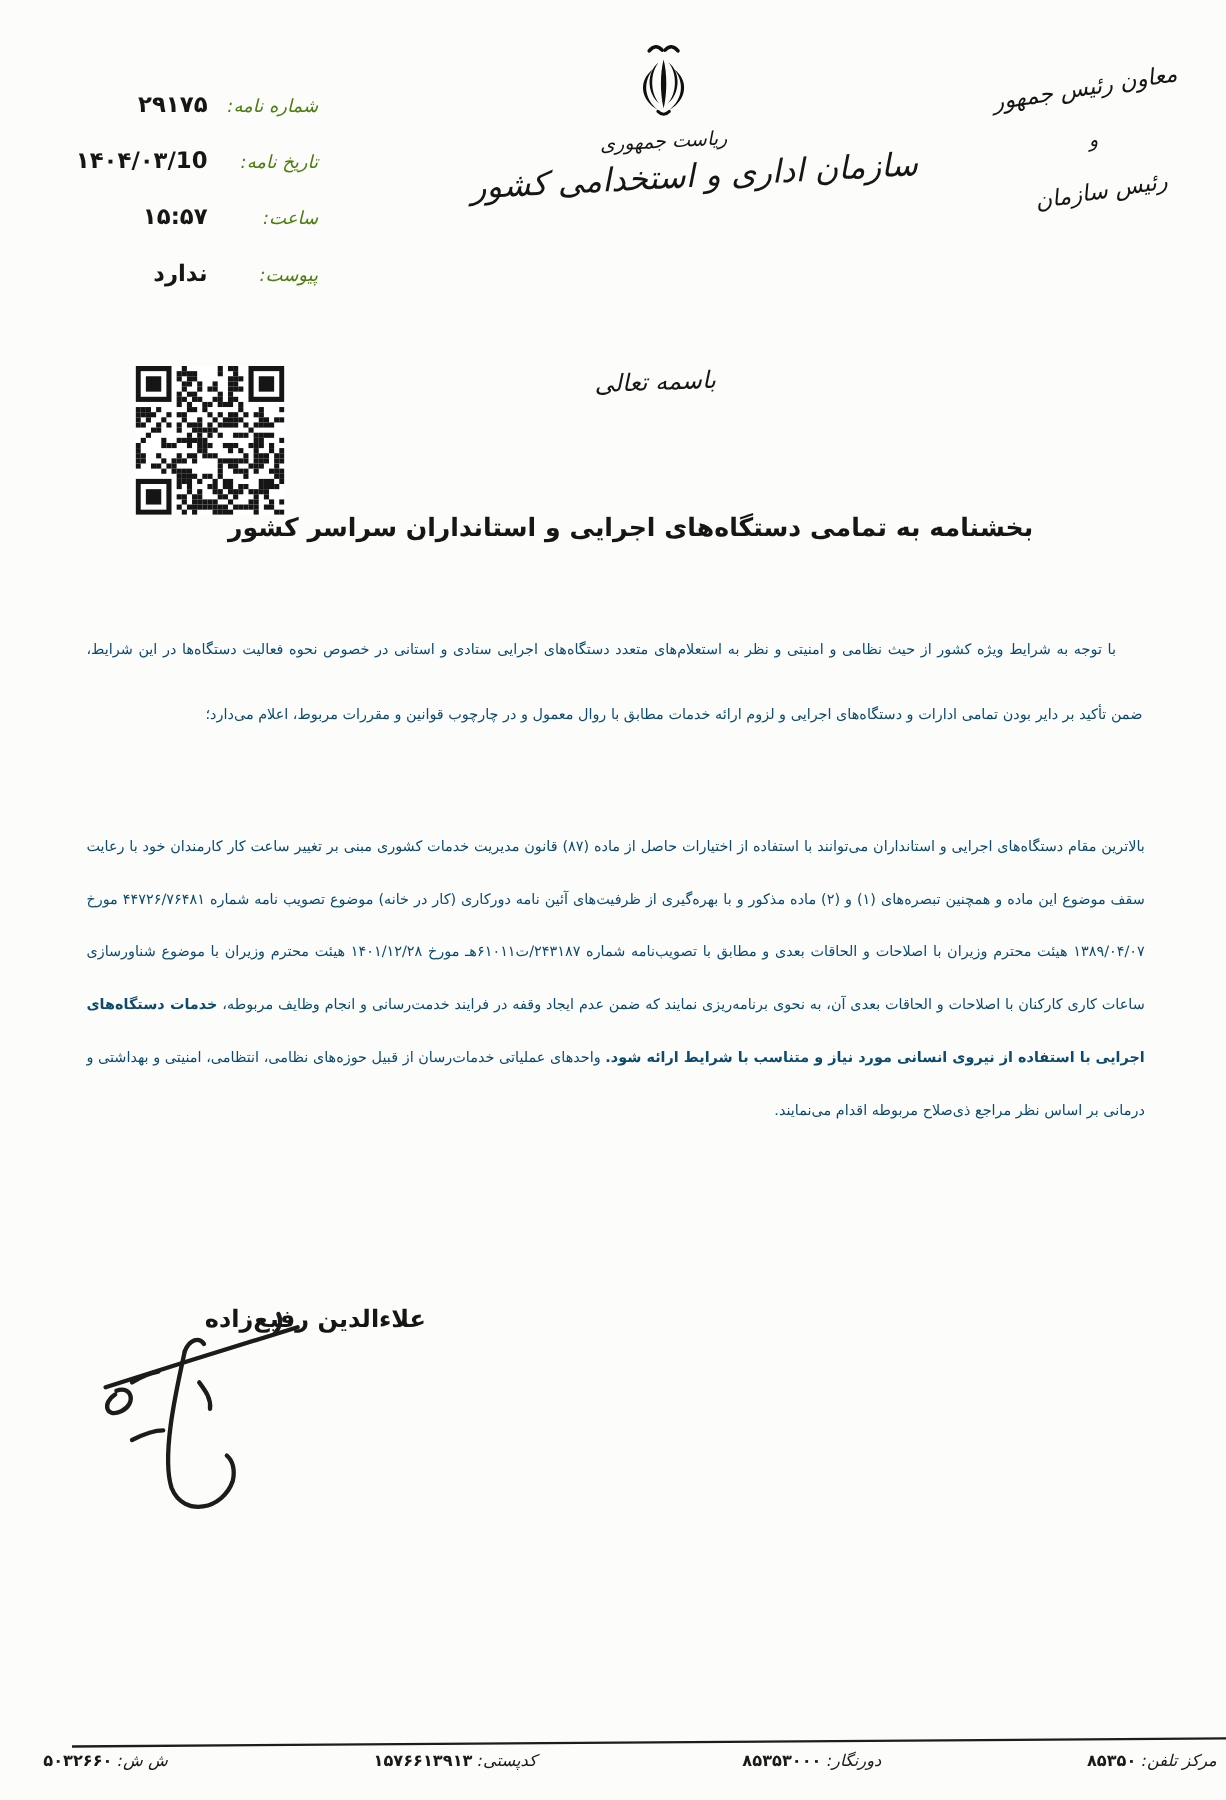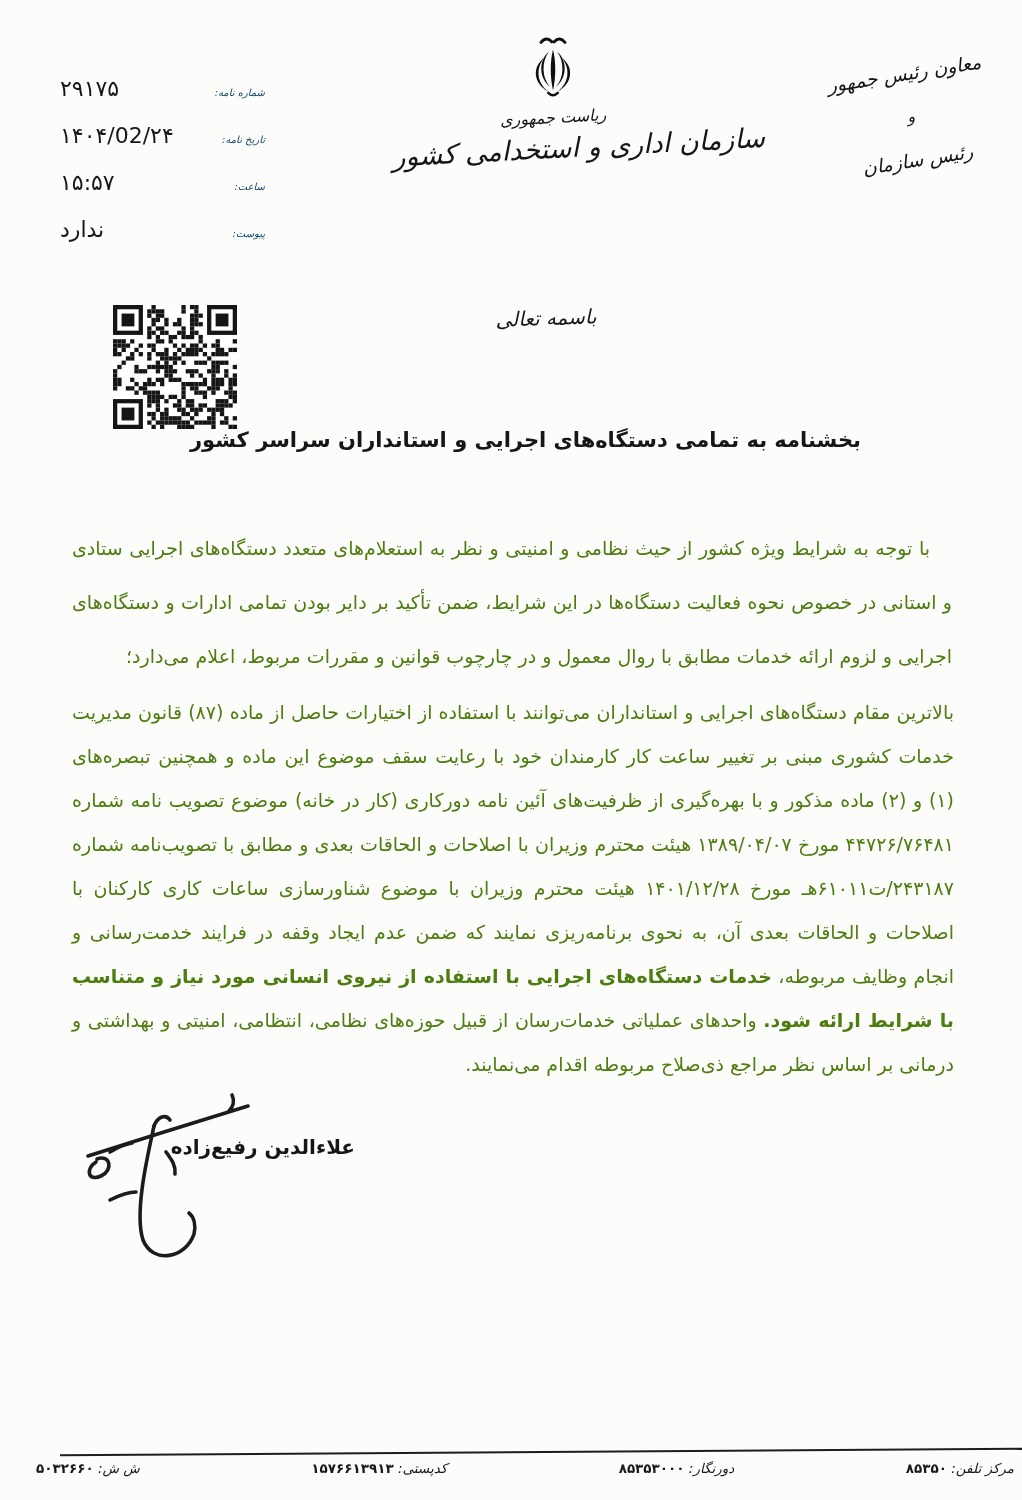--- a/index.html
+++ b/index.html
@@ -4,67 +4,67 @@
 <style>
   html,body{margin:0;padding:0;}
   body{
     width:1022px;height:1500px;position:relative;overflow:hidden;
     background:#fcfcfa;color:#161616;
     font-family:"DejaVu Sans",sans-serif;
   }
   
   .meta{position:absolute;left:60px;top:76px;width:205px;}
   .meta-row{display:flex;direction:rtl;align-items:baseline;height:47px;}
-  .meta-label{width:92px;font-size:10px;font-style:italic;color:#0c4a6e;}
-  .meta-value{flex:1;text-align:left;font-weight:400;font-size:22px;letter-spacing:.5px;}
+  .meta-label{width:92px;font-size:15px;font-style:italic;color:#4d7c0f;}
+  .meta-value{flex:1;text-align:right;font-weight:700;font-size:19px;letter-spacing:.5px;}
   
   .hdr-right{position:absolute;right:16px;top:50px;width:190px;text-align:center;
     transform:rotate(-9deg);font-size:19px;font-style:italic;line-height:47px;color:#141414;}
   .hdr-right .conj{font-size:16px;line-height:40px;}
   
   .hdr-center{position:absolute;left:392px;top:34px;width:322px;text-align:center;}
   .emblem{width:62px;height:66px;display:inline-block;}
   .org-parent{font-size:16px;font-style:italic;margin-top:4px;transform:rotate(-3deg);}
   .org-name{font-size:27px;font-style:italic;margin-top:6px;transform:rotate(-3deg);white-space:nowrap;}
   
   .qr{position:absolute;left:113px;top:305px;width:124px;height:124px;background:#fff;}
   
   .bismillah{position:absolute;left:70px;right:0;top:306px;text-align:center;
     font-size:20px;font-style:italic;transform:rotate(-2deg);}
   .doc-title{position:absolute;left:190px;top:428px;width:790px;text-align:left;
     font-size:21px;font-weight:700;direction:rtl;}
   
-  .para{direction:rtl;text-align:justify;font-size:19px;color:#4d7c0f;}
+  .para{direction:rtl;text-align:justify;font-size:12px;color:#0c4a6e;}
   .para1{position:absolute;left:72px;top:502px;width:880px;line-height:54px;text-indent:22px;}
   .para2{position:absolute;left:72px;top:671px;width:882px;line-height:44px;}
   .para b,.para .bold{font-weight:700;}
   
   .sig-name{position:absolute;left:145px;top:1087px;width:210px;direction:rtl;
-    font-size:20px;font-weight:700;white-space:nowrap;margin-top:48px;}
+    font-size:20px;font-weight:700;white-space:nowrap;}
   .sig-ink{position:absolute;left:80px;top:1090px;width:178px;height:185px;}
   
   .footer-line{position:absolute;left:60px;top:1451px;width:962px;height:2px;
     background:#1d1d1d;transform:rotate(-0.4deg);}
   .footer{position:absolute;left:36px;right:8px;top:1460px;display:flex;direction:rtl;
     justify-content:space-between;align-items:baseline;font-size:13.5px;color:#191919;}
   .footer .f-item{white-space:nowrap;direction:rtl;}
   .footer .f-label{font-style:italic;}
   .footer .f-value{font-weight:700;letter-spacing:.3px;}
 </style>
 </head>
 <body>
 
 <div class="meta">
   <div class="meta-row">
     <span class="meta-label">شماره نامه:</span>
     <span class="meta-value">۲۹۱۷۵</span>
   </div>
   <div class="meta-row">
     <span class="meta-label">تاریخ نامه:</span>
-    <span class="meta-value">۱۴۰۴/02/۲۴</span>
+    <span class="meta-value">۱۴۰۴/۰۳/10</span>
   </div>
   <div class="meta-row">
     <span class="meta-label">ساعت:</span>
     <span class="meta-value">۱۵:۵۷</span>
   </div>
   <div class="meta-row">
     <span class="meta-label">پیوست:</span>
     <span class="meta-value">ندارد</span>
   </div>
 </div>

